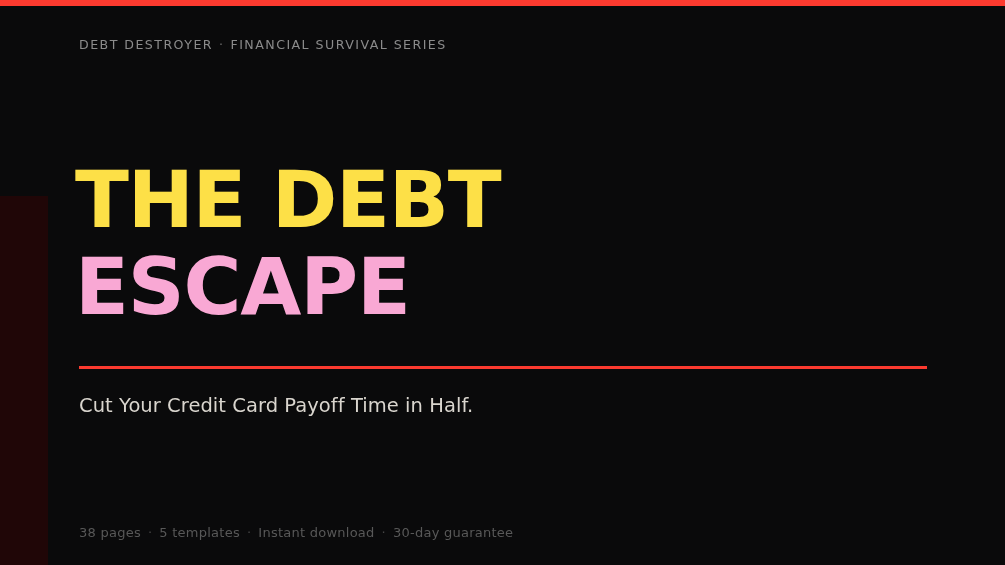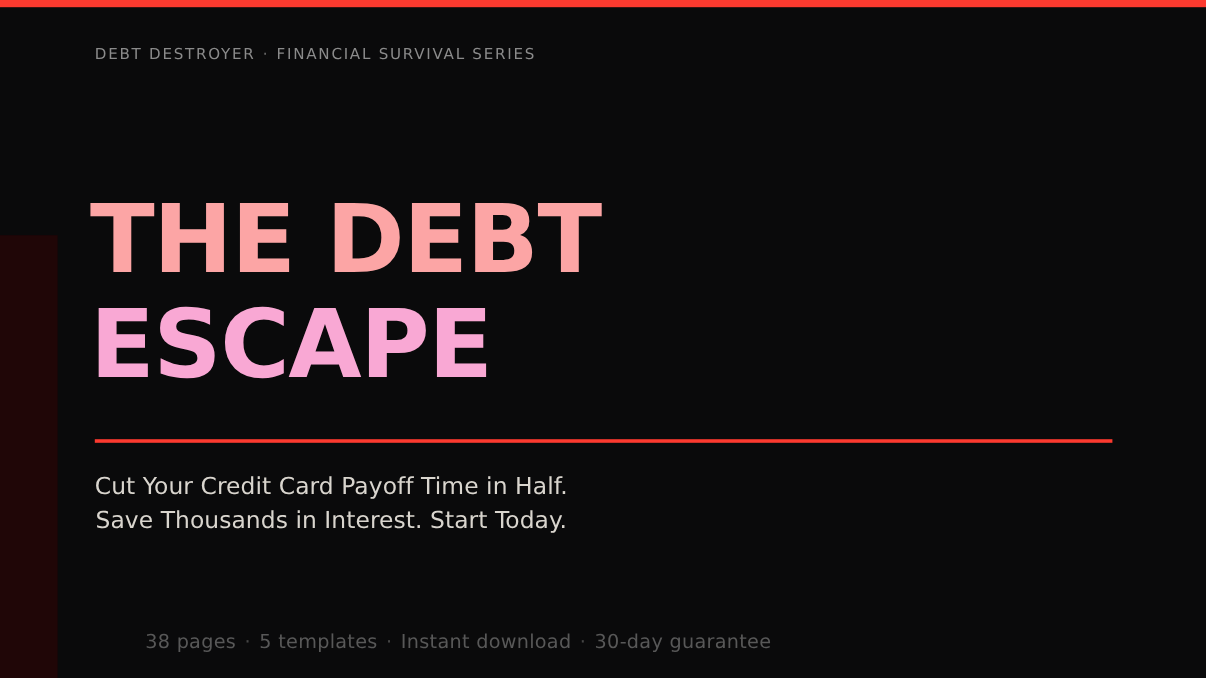--- a/index.html
+++ b/index.html
@@ -67,21 +67,21 @@
     top: 104px;
     line-height: 87px;
     font-size: 79px;
     font-weight: 700;
     letter-spacing: -1.2px;
   }
   .hl-line {
     display: block;
     white-space: nowrap;
   }
-  .hl-white { color: #fca5a5; }
+  .hl-white { color: #fde047; }
   .hl-accent { color: #f9a8d4; }
 
   #divider {
     position: absolute;
     left: 0;
     top: 366px;
     width: 848px;
     height: 3px;
     background: #fc3a2f;
   }
@@ -96,26 +96,25 @@
     color: #d9d5ce;
     letter-spacing: 0.05px;
     text-align: center;
   }
   .sub-line { display: block; white-space: nowrap; }
 
   #footer-meta {
     position: absolute;
     left: 0;
     top: 525px;
-    font-size: 16px;
+    font-size: 13px;
     font-weight: 400;
     color: #585858;
     letter-spacing: 0.25px;
     white-space: nowrap;
-    margin-left: 42px;
   }
   #footer-meta .sep {
     color: #464646;
     padding: 0 7px;
   }
 </style>
 </head>
 <body>
 
 <div id="canvas">
@@ -132,21 +131,20 @@
 
     <h1 id="headline">
       <span class="hl-line hl-white">THE DEBT</span>
       <span class="hl-line hl-accent">ESCAPE</span>
     </h1>
 
     <div id="divider"></div>
 
     <div id="subtitle">
       <span class="sub-line">Cut Your Credit Card Payoff Time in Half.</span>
-      <span class="sub-line">Save Thousands in Interest. Start Today.</span>
     </div>
 
     <div id="footer-meta">
       <span>38 pages</span><span class="sep">·</span><span>5 templates</span><span class="sep">·</span><span>Instant download</span><span class="sep">·</span><span>30-day guarantee</span>
     </div>
 
   </div>
 </div>
 
 </body></html>

